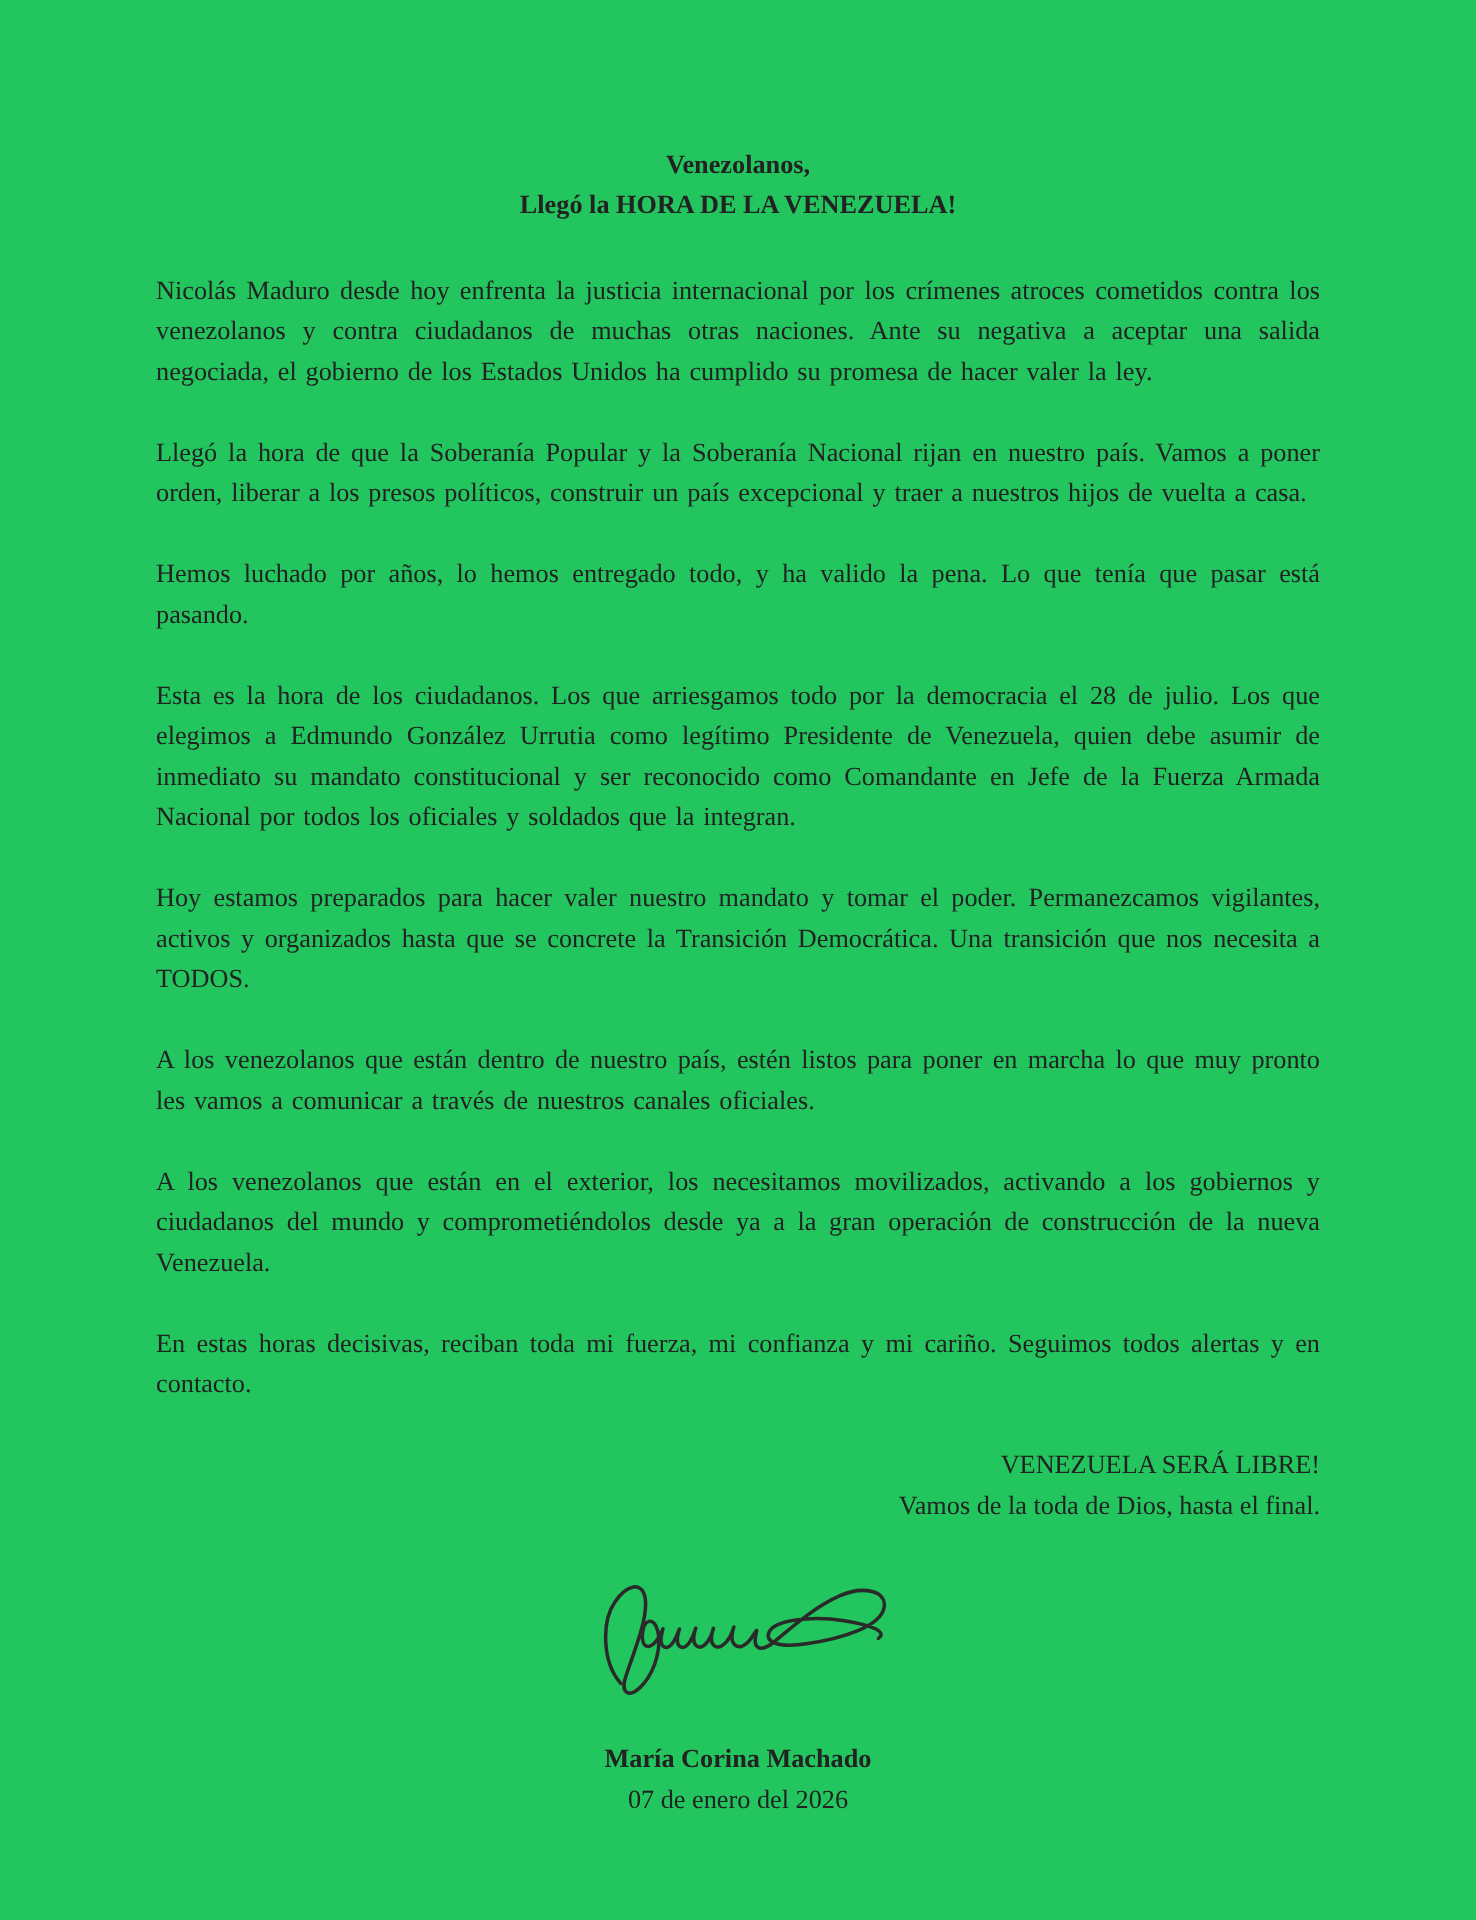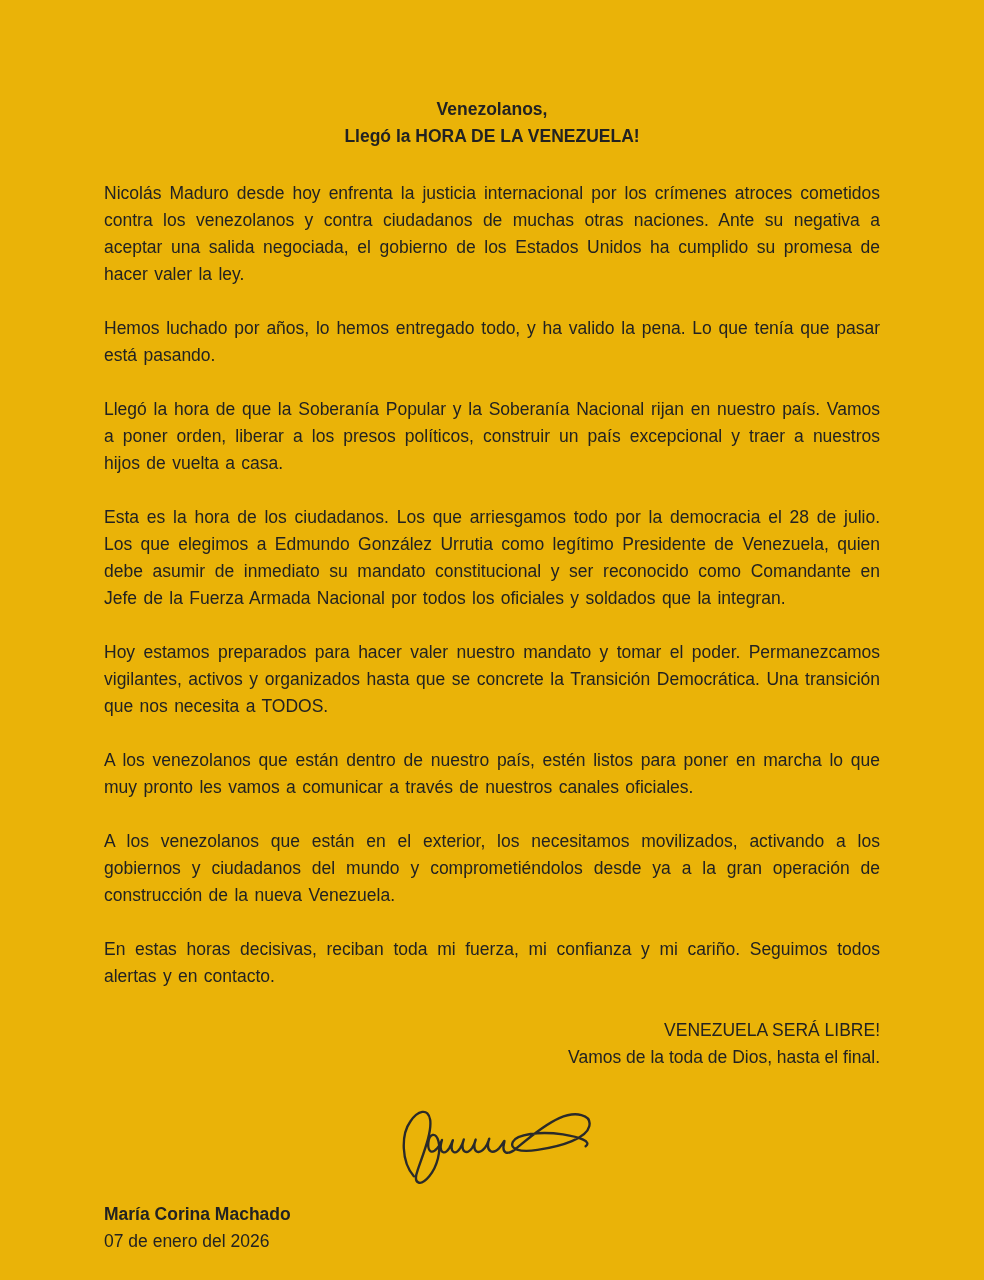--- a/index.html
+++ b/index.html
@@ -4,24 +4,24 @@
 <style>
   html, body {
     margin: 0;
     padding: 0;
     background: #ffffff;
   }
   .page {
     position: relative;
     width: 984px;
     height: 1280px;
-    background: #eab308;
+    background: #22c55e;
     box-sizing: border-box;
     padding: 96px 104px 0 104px;
-    font-family: Liberation Sans, sans-serif;
+    font-family: Liberation Serif, serif;
     font-size: 17.5px;
     line-height: 27px;
     color: #222222;
     overflow: hidden;
   }
   .title-block {
     text-align: center;
     font-weight: bold;
     margin-bottom: 30px;
   }
@@ -45,44 +45,44 @@
     text-align: center;
     margin-top: 6px;
     height: 106px;
   }
   .signature-wrap svg {
     display: inline-block;
     height: 100px;
     width: 230px;
   }
   .signoff-block {
-    text-align: left;
-    margin-top: 6px;
+    text-align: center;
+    margin-top: 18px;
   }
   .signoff-name {
     font-weight: bold;
     display: block;
   }
   .signoff-date {
     display: block;
   }
 </style>
 </head>
 <body>
 
 <div class="page">
 
   <div class="title-block">
     <span class="title-line">Venezolanos,</span>
     <span class="title-line">Llegó la HORA DE LA VENEZUELA!</span>
   </div>
 
   <p class="body-paragraph">Nicolás Maduro desde hoy enfrenta la justicia internacional por los crímenes atroces cometidos contra los venezolanos y contra ciudadanos de muchas otras naciones. Ante su negativa a aceptar una salida negociada, el gobierno de los Estados Unidos ha cumplido su promesa de hacer valer la ley.</p>
+  <p class="body-paragraph">Llegó la hora de que la Soberanía Popular y la Soberanía Nacional rijan en nuestro país. Vamos a poner orden, liberar a los presos políticos, construir un país excepcional y traer a nuestros hijos de vuelta a casa.</p>
   <p class="body-paragraph">Hemos luchado por años, lo hemos entregado todo, y ha valido la pena. Lo que tenía que pasar está pasando.</p>
-  <p class="body-paragraph">Llegó la hora de que la Soberanía Popular y la Soberanía Nacional rijan en nuestro país. Vamos a poner orden, liberar a los presos políticos, construir un país excepcional y traer a nuestros hijos de vuelta a casa.</p>
   <p class="body-paragraph">Esta es la hora de los ciudadanos. Los que arriesgamos todo por la democracia el 28 de julio. Los que elegimos a Edmundo González Urrutia como legítimo Presidente de Venezuela, quien debe asumir de inmediato su mandato constitucional y ser reconocido como Comandante en Jefe de la Fuerza Armada Nacional por todos los oficiales y soldados que la integran.</p>
   <p class="body-paragraph">Hoy estamos preparados para hacer valer nuestro mandato y tomar el poder. Permanezcamos vigilantes, activos y organizados hasta que se concrete la Transición Democrática. Una transición que nos necesita a TODOS.</p>
   <p class="body-paragraph">A los venezolanos que están dentro de nuestro país, estén listos para poner en marcha lo que muy pronto les vamos a comunicar a través de nuestros canales oficiales.</p>
   <p class="body-paragraph">A los venezolanos que están en el exterior, los necesitamos movilizados, activando a los gobiernos y ciudadanos del mundo y comprometiéndolos desde ya a la gran operación de construcción de la nueva Venezuela.</p>
   <p class="body-paragraph">En estas horas decisivas, reciban toda mi fuerza, mi confianza y mi cariño. Seguimos todos alertas y en contacto.</p>
 
   <div class="closing-block">
     <span class="closing-line">VENEZUELA SERÁ LIBRE!</span>
     <span class="closing-line">Vamos de la toda de Dios, hasta el final.</span>
   </div>

